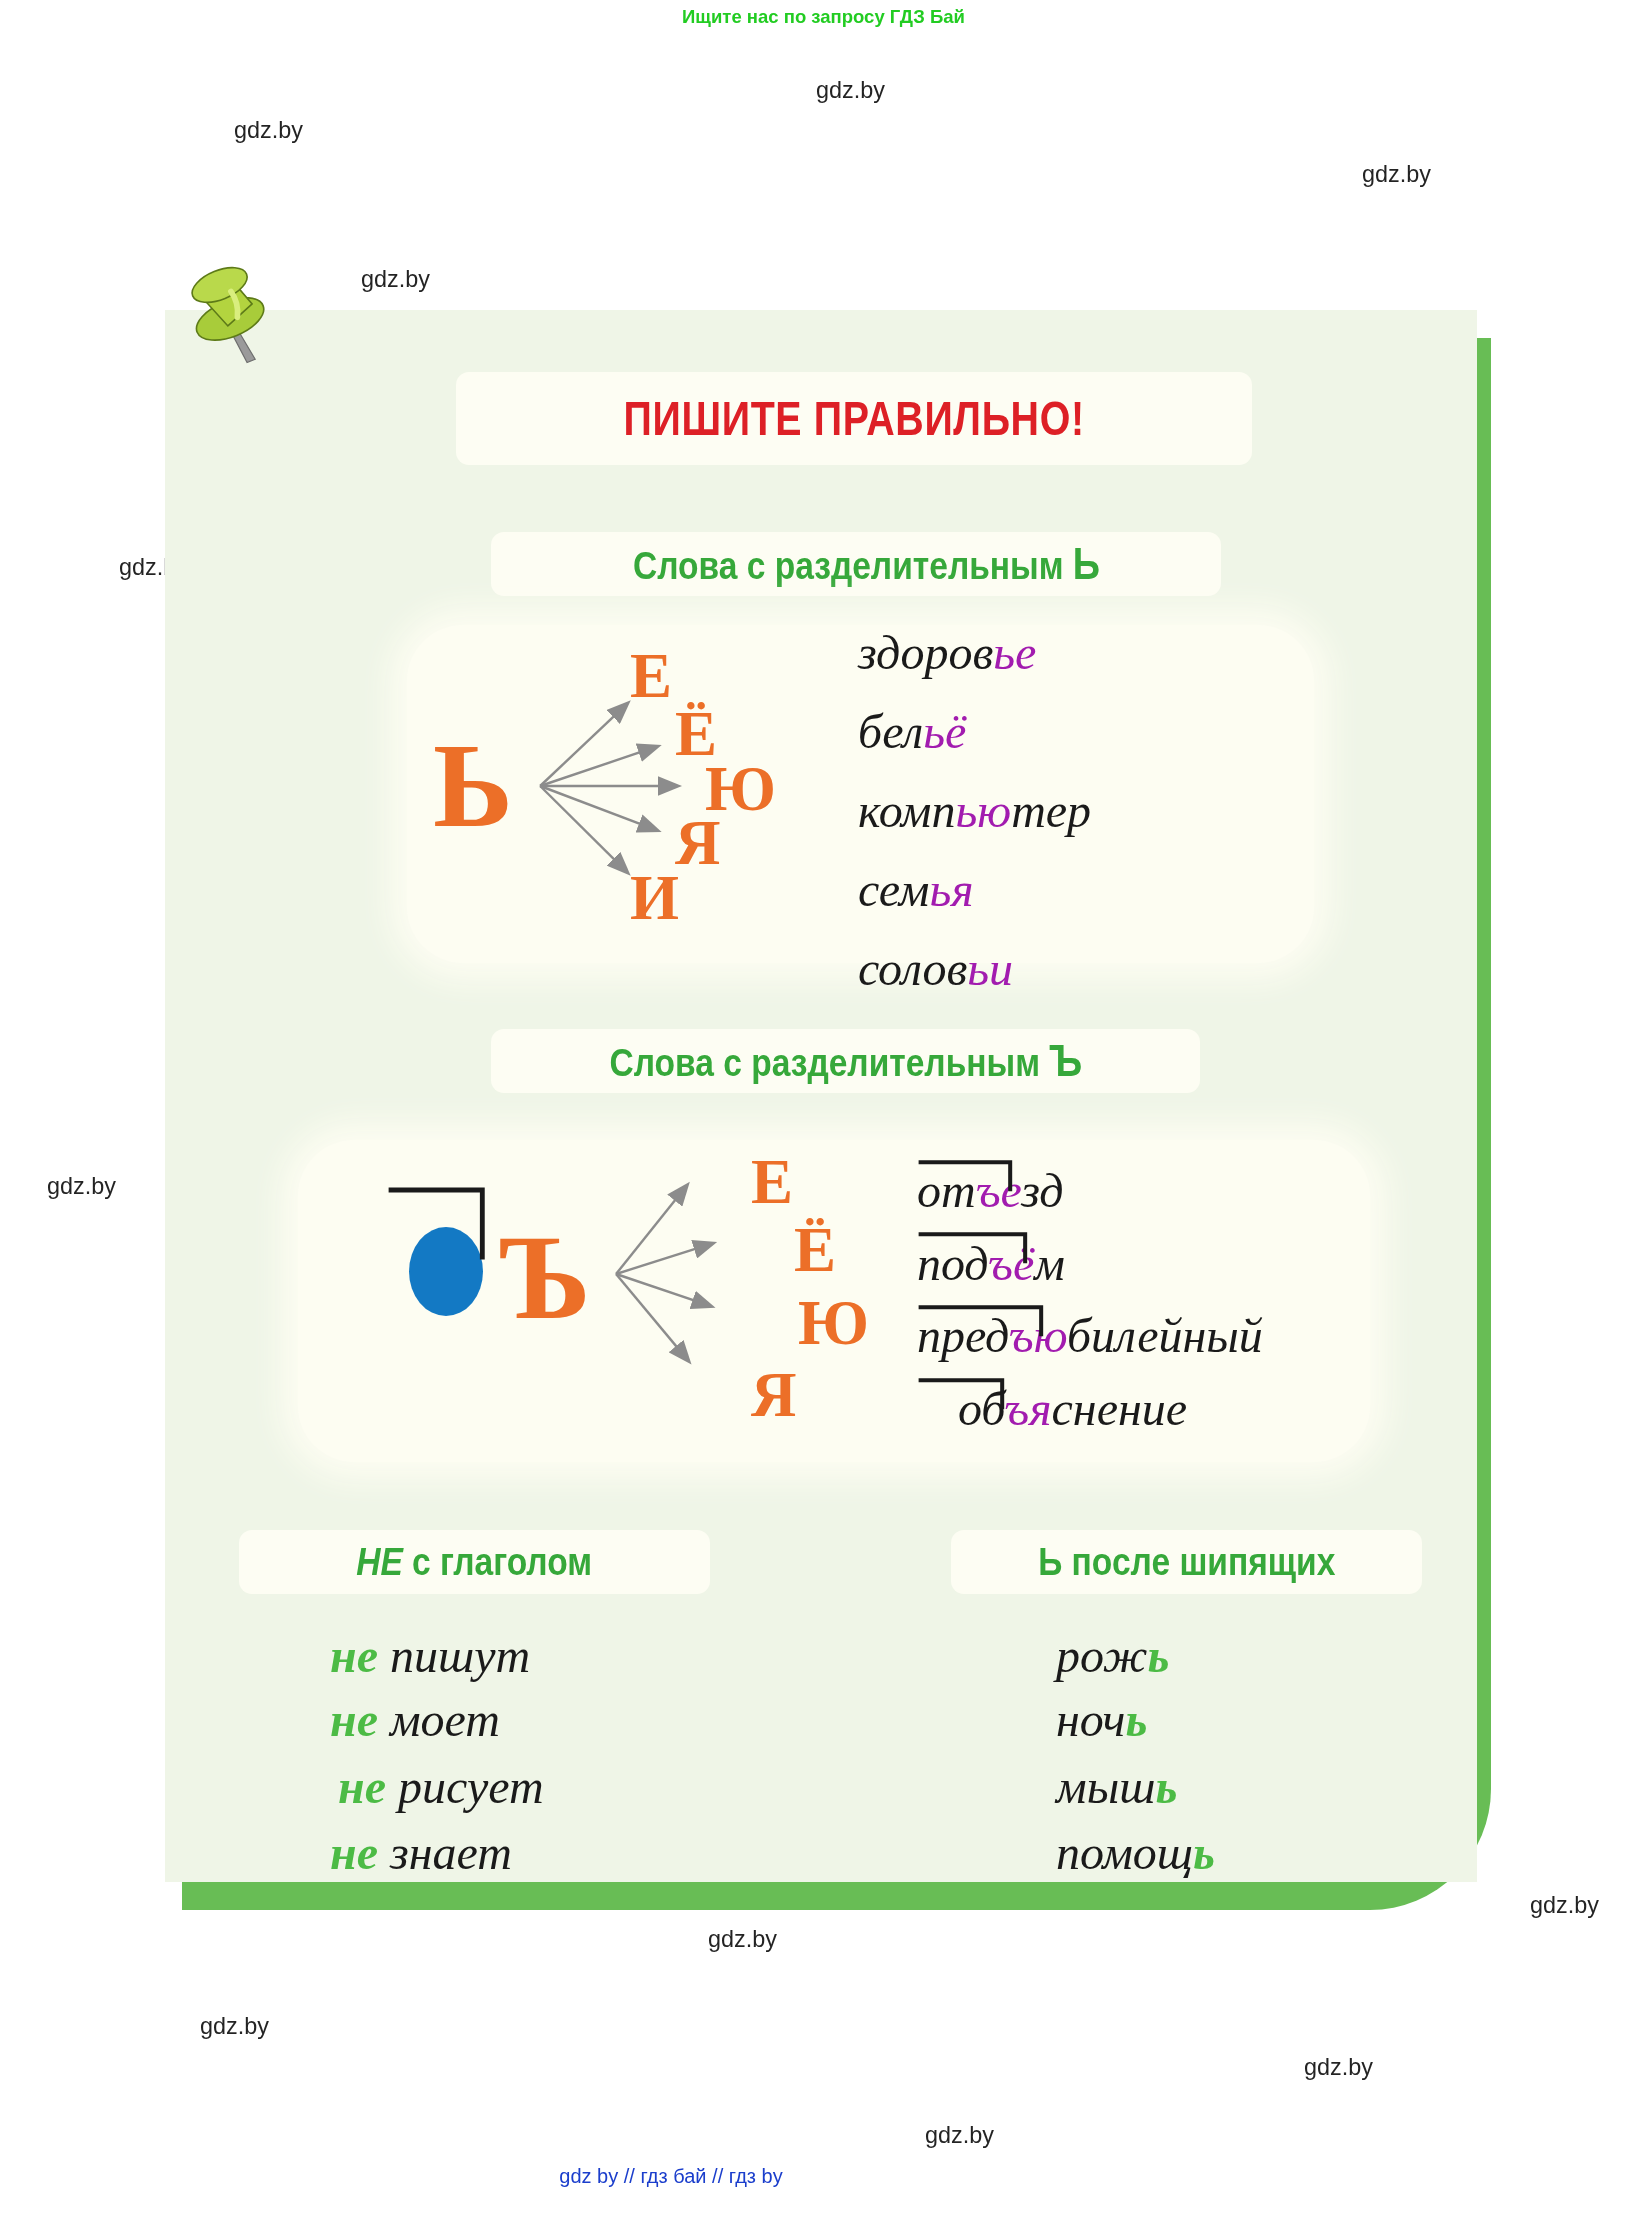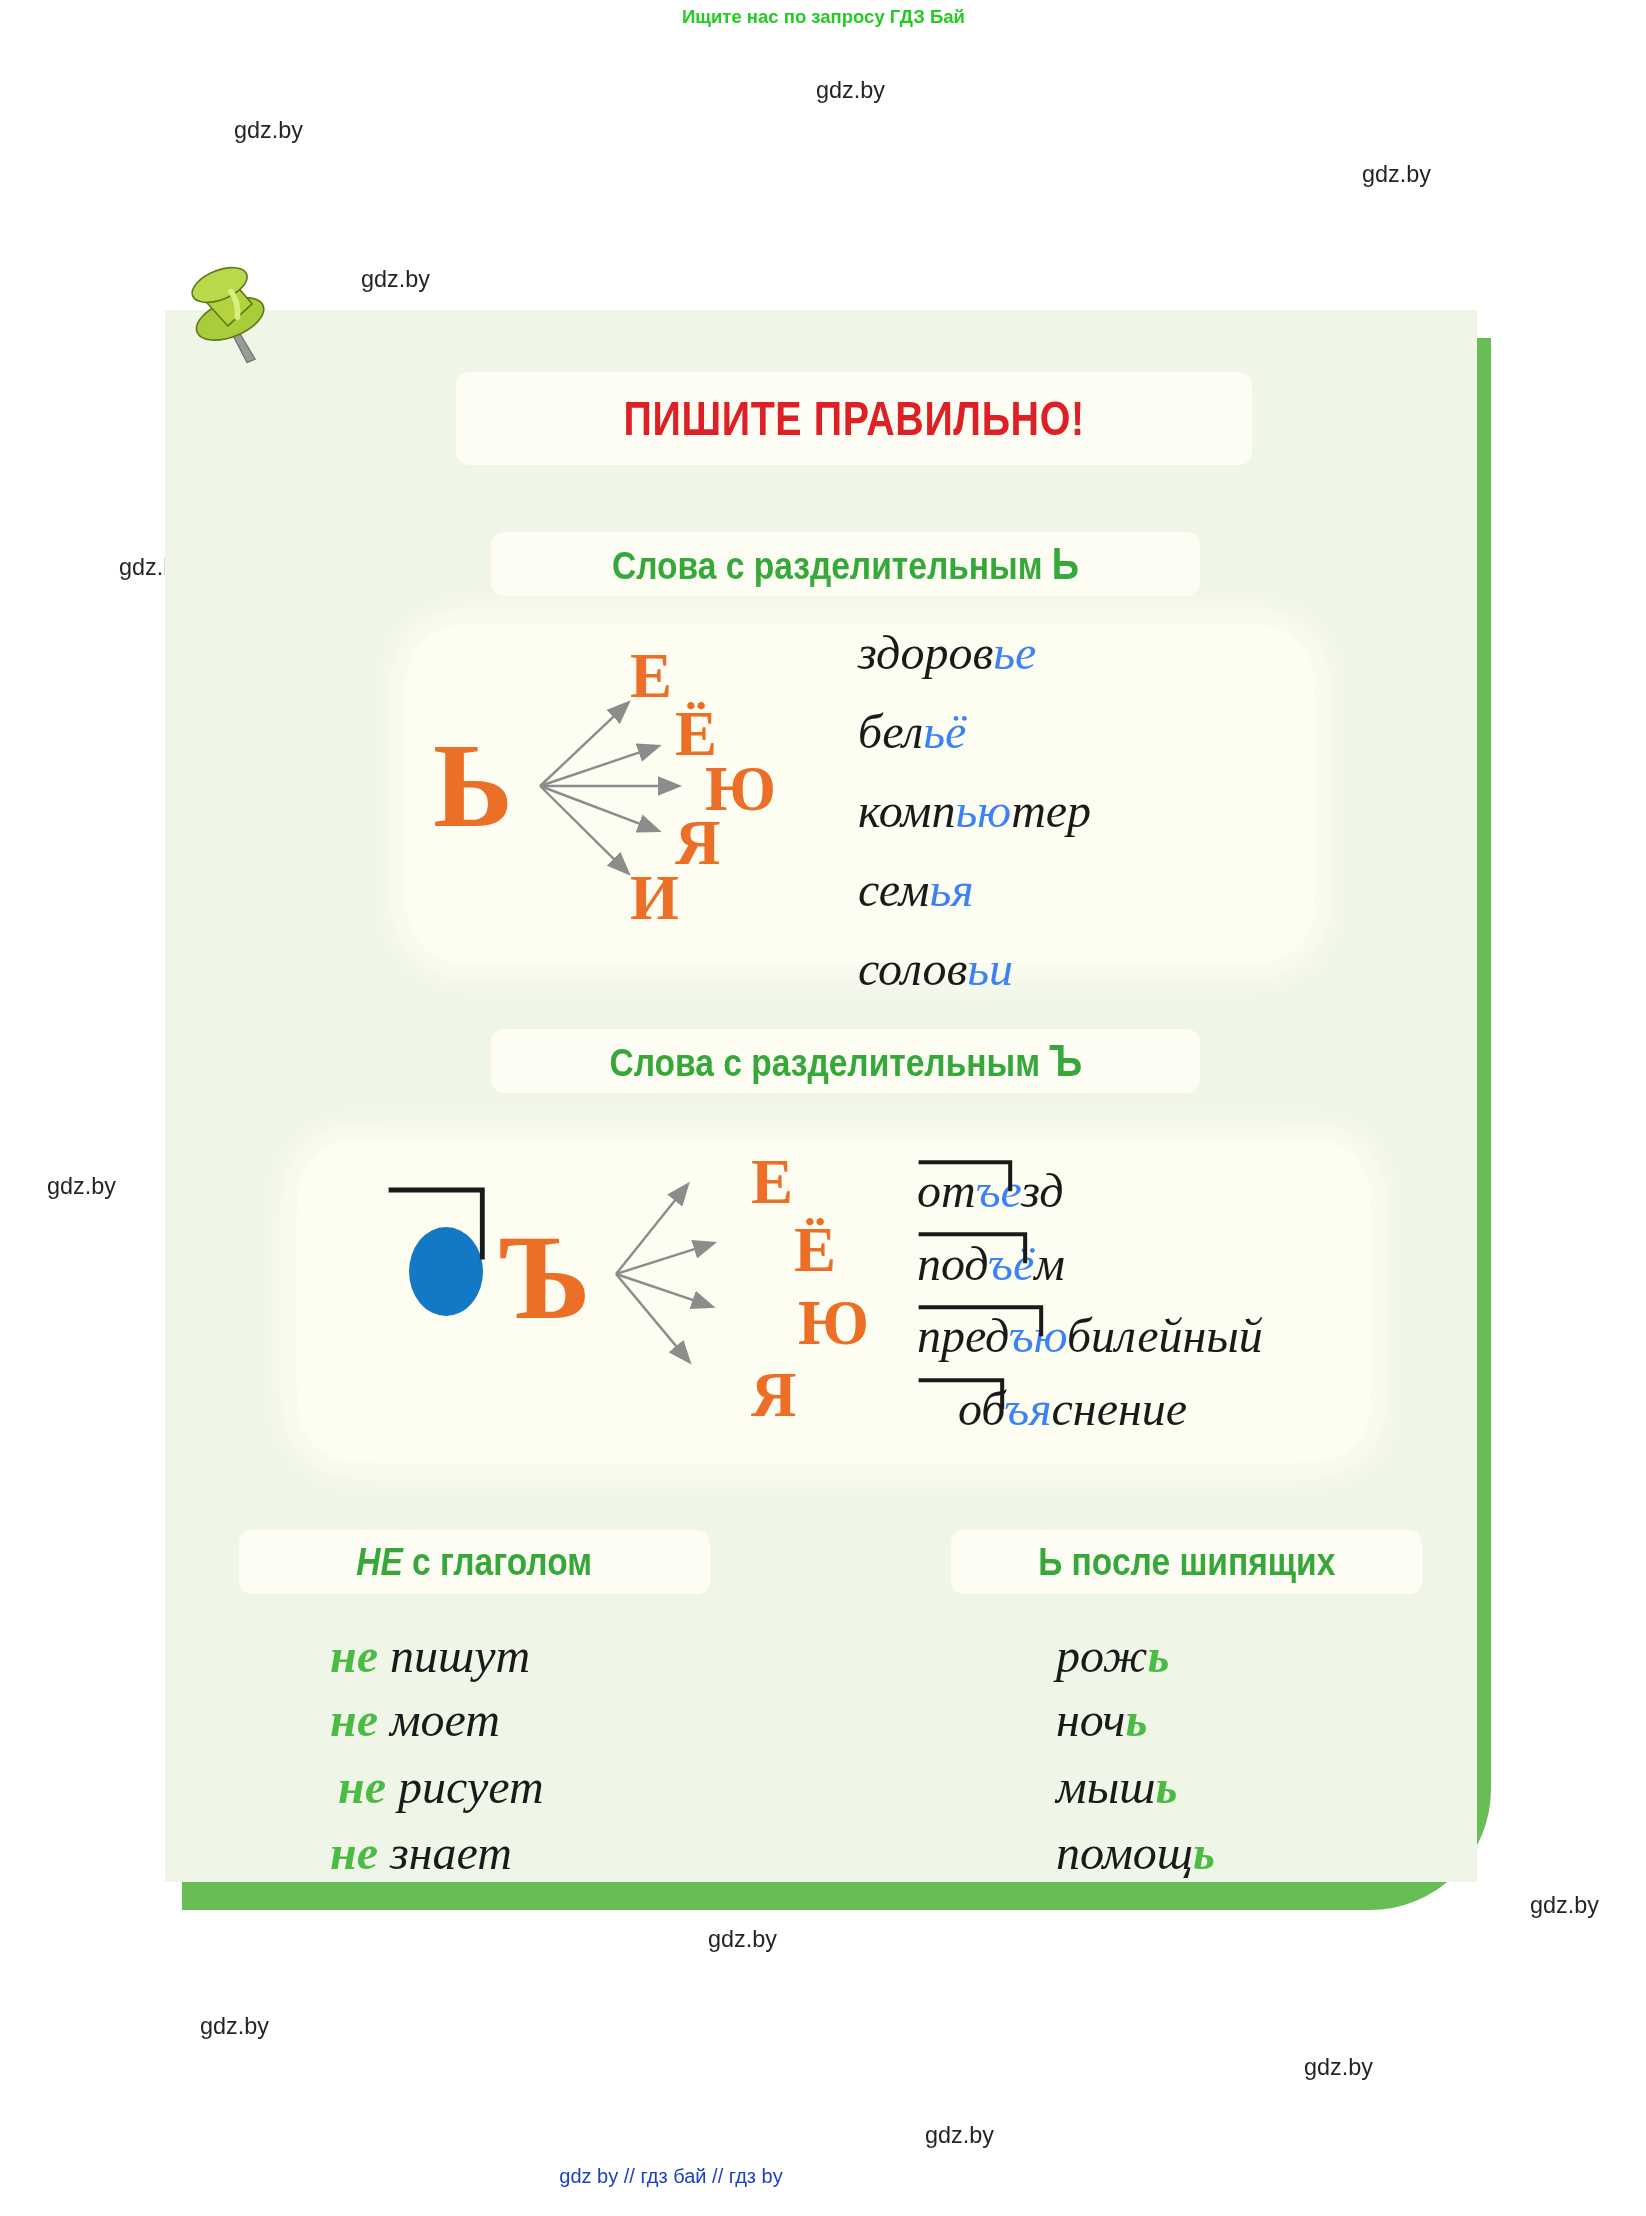--- a/index.html
+++ b/index.html
@@ -46,21 +46,21 @@
     color:#dd2026;font-size:48px;font-weight:bold;letter-spacing:0.8px;
     transform:scaleX(.82);transform-origin:center;white-space:nowrap;
     font-family:"Liberation Sans", sans-serif;
   }
   .sec-head{height:64px;}
   .sec-head .sec-text{
     color:#36a83a;font-size:39px;font-weight:bold;white-space:nowrap;
     transform:scaleX(.86);transform-origin:center;
     font-family:"Liberation Sans", sans-serif;
   }
-  .sec-head-1{left:491px;top:532px;width:709px;}
+  .sec-head-1{left:491px;top:532px;width:709px;padding-left:21px;}
   .sec-head-2{left:491px;top:1029px;width:709px;}
   .sec-head-3{left:239px;top:1530px;width:471px;}
   .sec-head-4{left:951px;top:1530px;width:471px;}
   .sec-text .big{font-size:44px;}
   
   .inner-card{
     position:absolute;background:#fdfdf2;border-radius:56px;z-index:3;
     box-shadow:0 0 32px 16px #fdfdf2;
   }
   .card-1{left:407px;top:625px;width:907px;height:338px;}
@@ -69,21 +69,21 @@
   .dg{position:absolute;z-index:4;color:#ec6f28;font-family:"Liberation Serif", serif;font-weight:bold;line-height:1;}
   .bigletter{font-size:121px;}
   .smletter{font-size:63px;}
   .arrows{position:absolute;z-index:4;}
   
   .wordline{
     position:absolute;z-index:4;
     font-family:"Liberation Serif", serif;font-style:italic;
     font-size:48px;color:#1a1a1a;white-space:nowrap;line-height:1;
   }
-  .wordline .hl{color:#3b82f6;}
+  .wordline .hl{color:#a21caf;}
   .brk{position:absolute;z-index:5;}
   
   .blist{position:absolute;z-index:4;font-family:"Liberation Serif", serif;font-style:italic;font-size:48px;color:#1a1a1a;white-space:nowrap;}
   .blist .g{color:#4cbb45;font-weight:bold;}
   
   .footer{
     position:absolute;left:8px;top:2165px;width:1326px;text-align:center;
     color:#1b3ecc;font-size:20px;font-family:"Liberation Sans", sans-serif;
   }
   .blue-dot{

